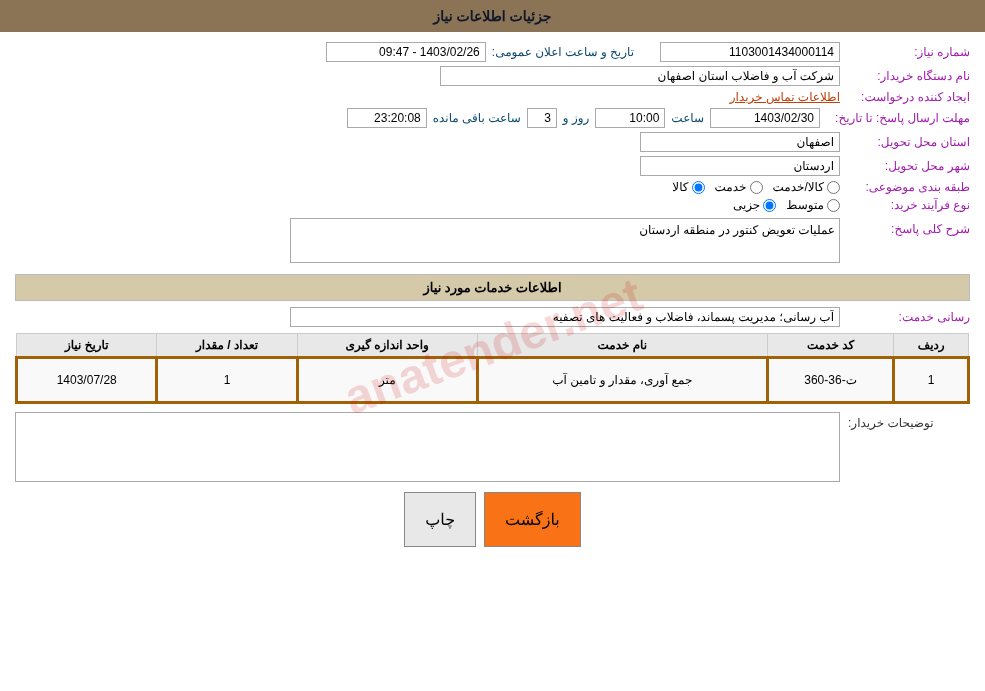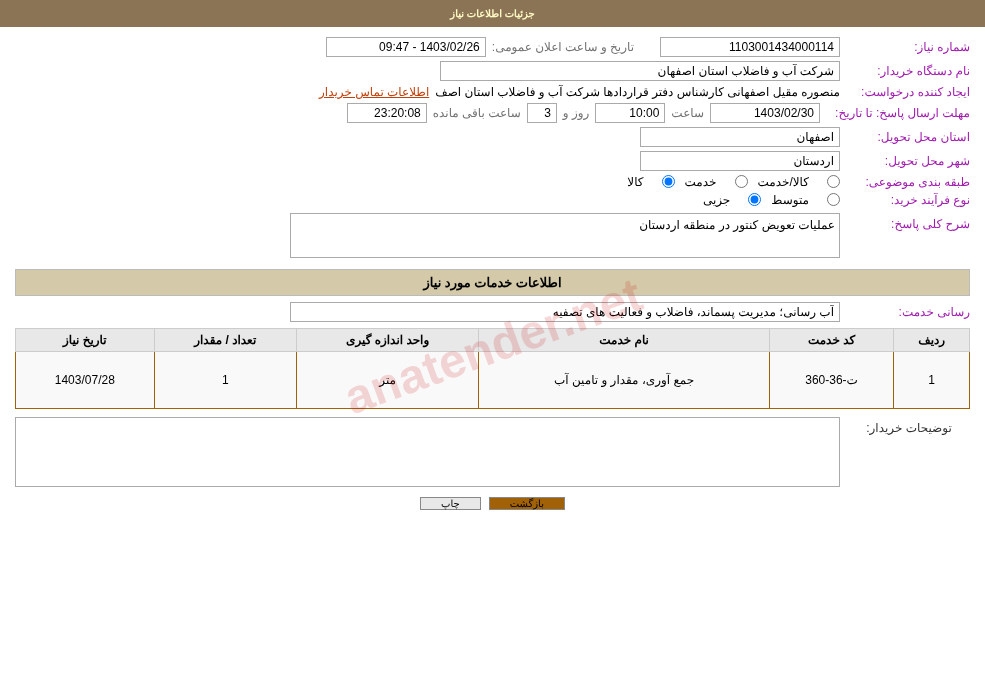--- a/index.html
+++ b/index.html
@@ -10,24 +10,24 @@
       direction: rtl;
     }
     .page-container {
       width: 985px;
       min-height: 691px;
       background: #fff;
       margin: 0 auto;
     }
     .header-bar {
       background: #8b7355;
-      color: #fef9c3;
+      color: #0f172a;
       text-align: center;
       padding: 8px 12px;
-      font-size: 10px;
+      font-size: 14px;
       font-weight: bold;
     }
     .main-content {
       padding: 10px 15px;
     }
     .input-box {
       border: 1px solid #aaa;
       background: #fff;
       padding: 2px 5px;
       font-size: 12px;
@@ -39,22 +39,22 @@
       text-decoration: underline;
       cursor: pointer;
     }
     .radio-group {
       display: flex;
       align-items: center;
       gap: 10px;
     }
     .radio-item {
       display: flex;
-      align-items: flex-start;
-      gap: 18px;
+      align-items: center;
+      gap: 3px;
     }
     .section-title {
       background: #d4c9a8;
       text-align: center;
       padding: 5px;
       font-size: 13px;
       font-weight: bold;
       margin: 8px 0 6px 0;
       border: 1px solid #bbb;
     }
@@ -73,51 +73,51 @@
       margin-top: 6px;
     }
     .services-table th {
       background: #e8e8e8;
       border: 1px solid #ccc;
       padding: 4px 6px;
       text-align: center;
       font-weight: bold;
     }
     .services-table td {
-      border: 1px solid #a16207;
-      padding: 21px 6px;
+      border: 3px solid #a16207;
+      padding: 14px 6px;
       text-align: center;
     }
     .services-table .row-alt {
       background: #f9f9f9;
     }
     .buyer-notes-area {
       width: calc(100% - 130px);
       height: 70px;
       border: 1px solid #aaa;
     }
     .bottom-buttons {
       text-align: center;
       margin: 10px 0;
       display: flex;
       gap: 8px;
       justify-content: center;
     }
     .btn {
-      padding: 0 20px;
-      font-size: 10px;
+      padding: 17px 20px;
+      font-size: 16px;
       font-family: Tahoma, Arial, sans-serif;
       cursor: pointer;
       border: 1px solid #888;
     }
     .btn-print {
       background: #e8e8e8;
     }
     .btn-back {
-      background: #a16207;
+      background: #f97316;
     }
     .watermark {
       position: absolute;
       top: 50%;
       left: 50%;
       transform: translate(-50%, -50%) rotate(-20deg);
       opacity: 0.15;
       font-size: 48px;
       color: #cc0000;
       font-weight: bold;
@@ -140,29 +140,29 @@
     .field-value {
       flex: 1;
     }
     .row-inline {
       display: flex;
       align-items: center;
       gap: 6px;
     }
     .small-label {
       white-space: nowrap;
-      color: #737373;
+      color: #0c4a6e;
     }
     .notes-row {
       display: flex;
       align-items: flex-start;
     }
     .notes-label {
       width: 130px;
-      text-align: center;
+      text-align: left;
       padding-left: 8px;
       color: #333;
       padding-top: 4px;
     }
     .page-wrapper {
       position: relative;
       overflow: hidden;
     }
   </style>
 </head>
@@ -193,21 +193,20 @@
       <div class="field-label">نام دستگاه خریدار:</div>
       <div class="field-value">
         <input class="input-box" style="width: 400px;" type="text" readonly="" value="شرکت آب و فاضلاب استان اصفهان">
       </div>
     </div>
 
     <div class="field-row">
       <div class="field-label">ایجاد کننده درخواست:</div>
       <div class="field-value">
         <div class="row-inline">
-          <span>منصوره مقیل اصفهانی کارشناس دفتر قراردادها شرکت آب و فاضلاب استان اصف</span>
           <span class="blue-link">اطلاعات تماس خریدار</span>
         </div>
       </div>
     </div>
 
     <div class="field-row">
       <div class="field-label" style="width:150px;text-align:right;">مهلت ارسال پاسخ: تا تاریخ:</div>
       <div class="field-value">
         <div class="row-inline">
           <input class="input-box" style="width: 110px;" type="text" readonly="" value="1403/02/30">

